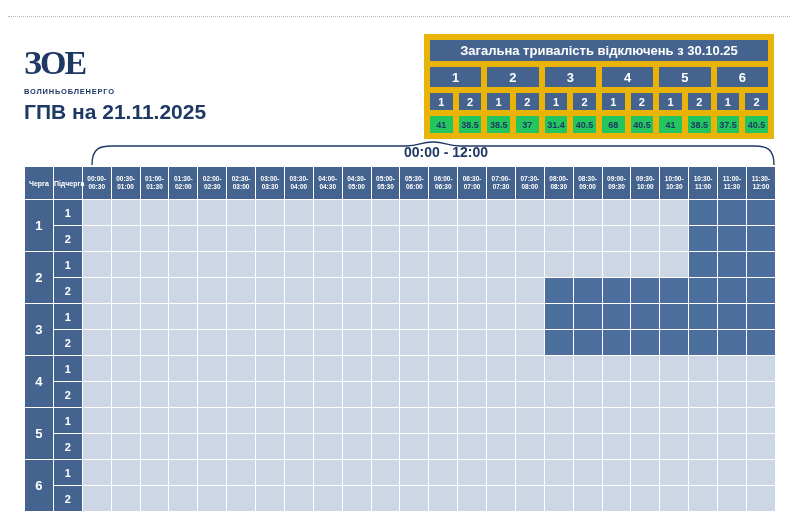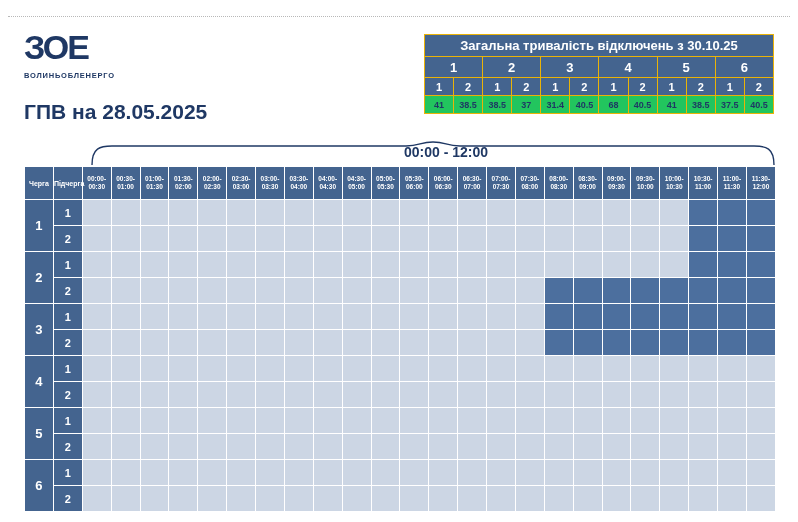--- a/index.html
+++ b/index.html
@@ -27,26 +27,27 @@
   }
 
   
   #logo-block {
     position: absolute;
     left: 24px;
     top: 30px;
     width: 200px;
   }
   #logo-mark {
-    font-family: Liberation Sans, sans-serif;
+    font-family: Liberation Serif, serif;
     font-weight: bold;
     font-size: 34px;
     letter-spacing: -2px;
     color: #1f3864;
     line-height: 34px;
+    margin-top: 16px;
   }
   #logo-sub {
     font-size: 7.5px;
     font-weight: bold;
     letter-spacing: 0.8px;
     color: #1f3864;
     margin-top: 7px;
   }
   #doc-title {
     position: absolute;
@@ -61,21 +62,21 @@
   
   #summary {
     position: absolute;
     left: 424px;
     top: 34px;
     border-collapse: collapse;
     table-layout: fixed;
     width: 350px;
   }
   #summary td {
-    border: 1px solid #eab308;
+    border: 6px solid #eab308;
     text-align: center;
     vertical-align: middle;
     color: #ffffff;
     font-weight: bold;
   }
   #summary .sum-title {
     background: #44648f;
     font-size: 13px;
     height: 19px;
   }
@@ -178,21 +179,21 @@
 </head>
 <body>
 
 <div id="top-rule"></div>
 
 <div id="logo-block">
   <div id="logo-mark">ЗОЕ</div>
   <div id="logo-sub">ВОЛИНЬОБЛЕНЕРГО</div>
 </div>
 
-<div id="doc-title">ГПВ на 28.05.2025</div>
+<div id="doc-title">ГПВ на 21.11.2025</div>
 
 <table id="summary">
   <tbody>
     <tr>
       <td class="sum-title" colspan="12">Загальна тривалість відключень з 30.10.25</td>
     </tr>
     <tr id="summary-queue-row">
         <td class="sum-queue" colspan="2">1</td>
         <td class="sum-queue" colspan="2">2</td>
         <td class="sum-queue" colspan="2">3</td>

